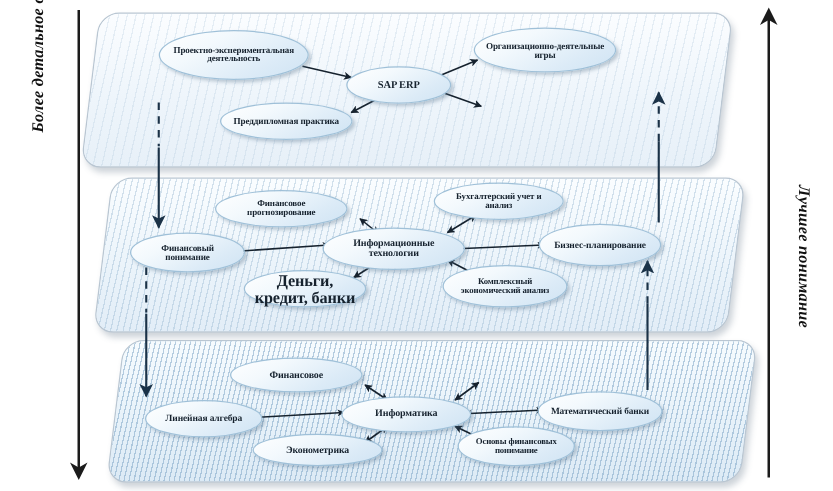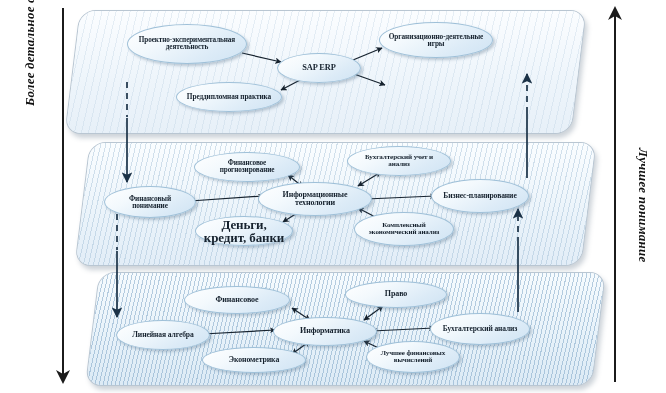--- a/index.html
+++ b/index.html
@@ -150,21 +150,21 @@
 
   <div class="node" style="left:176px;top:82px;width:104px;height:28px;font-size:7.3px;">
     <span>Преддипломная практика</span>
   </div>
 
   <div class="node" style="left:379px;top:22px;width:112px;height:34px;font-size:7.3px;">
     <span>Организационно-деятельные игры</span>
   </div>
 
 
-  <div class="node" style="left:194px;top:152px;width:104px;height:28px;font-size:7.2px;">
+  <div class="node" style="left:172px;top:152px;width:104px;height:28px;font-size:7.2px;">
     <span>Финансовое прогнозирование</span>
   </div>
 
   <div class="node" style="left:347px;top:146px;width:102px;height:28px;font-size:7.1px;">
     <span>Бухгалтерский учет и анализ</span>
   </div>
 
   <div class="node" style="left:104px;top:186px;width:90px;height:30px;font-size:7.3px;">
     <span>Финансовый понимание</span>
   </div>
@@ -182,37 +182,34 @@
   </div>
 
   <div class="node" style="left:354px;top:212px;width:98px;height:32px;font-size:7px;">
     <span>Комплексный экономический анализ</span>
   </div>
 
   <div class="node" style="left:184px;top:286px;width:104px;height:26px;font-size:8px;">
     <span>Финансовое</span>
   </div>
 
-  <div class="node" style="left:345px;top:281px;width:100px;height:25px;font-size:8px;">
-    <span>Право</span>
-  </div>
 
   <div class="node" style="left:116px;top:320px;width:92px;height:28px;font-size:7.6px;">
     <span>Линейная алгебра</span>
   </div>
 
   <div class="node" style="left:273px;top:317px;width:102px;height:27px;font-size:8px;">
     <span>Информатика</span>
   </div>
 
   <div class="node" style="left:430px;top:313px;width:98px;height:30px;font-size:7.5px;">
-    <span>Бухгалтерский анализ</span>
+    <span>Математический банки</span>
   </div>
 
   <div class="node" style="left:202px;top:347px;width:102px;height:24px;font-size:7.8px;">
     <span>Эконометрика</span>
   </div>
 
   <div class="node" style="left:366px;top:341px;width:92px;height:30px;font-size:7px;">
-    <span>Лучшее финансовых вычислений</span>
+    <span>Основы финансовых понимание</span>
   </div>
 
 </div>
 
 </body></html>

